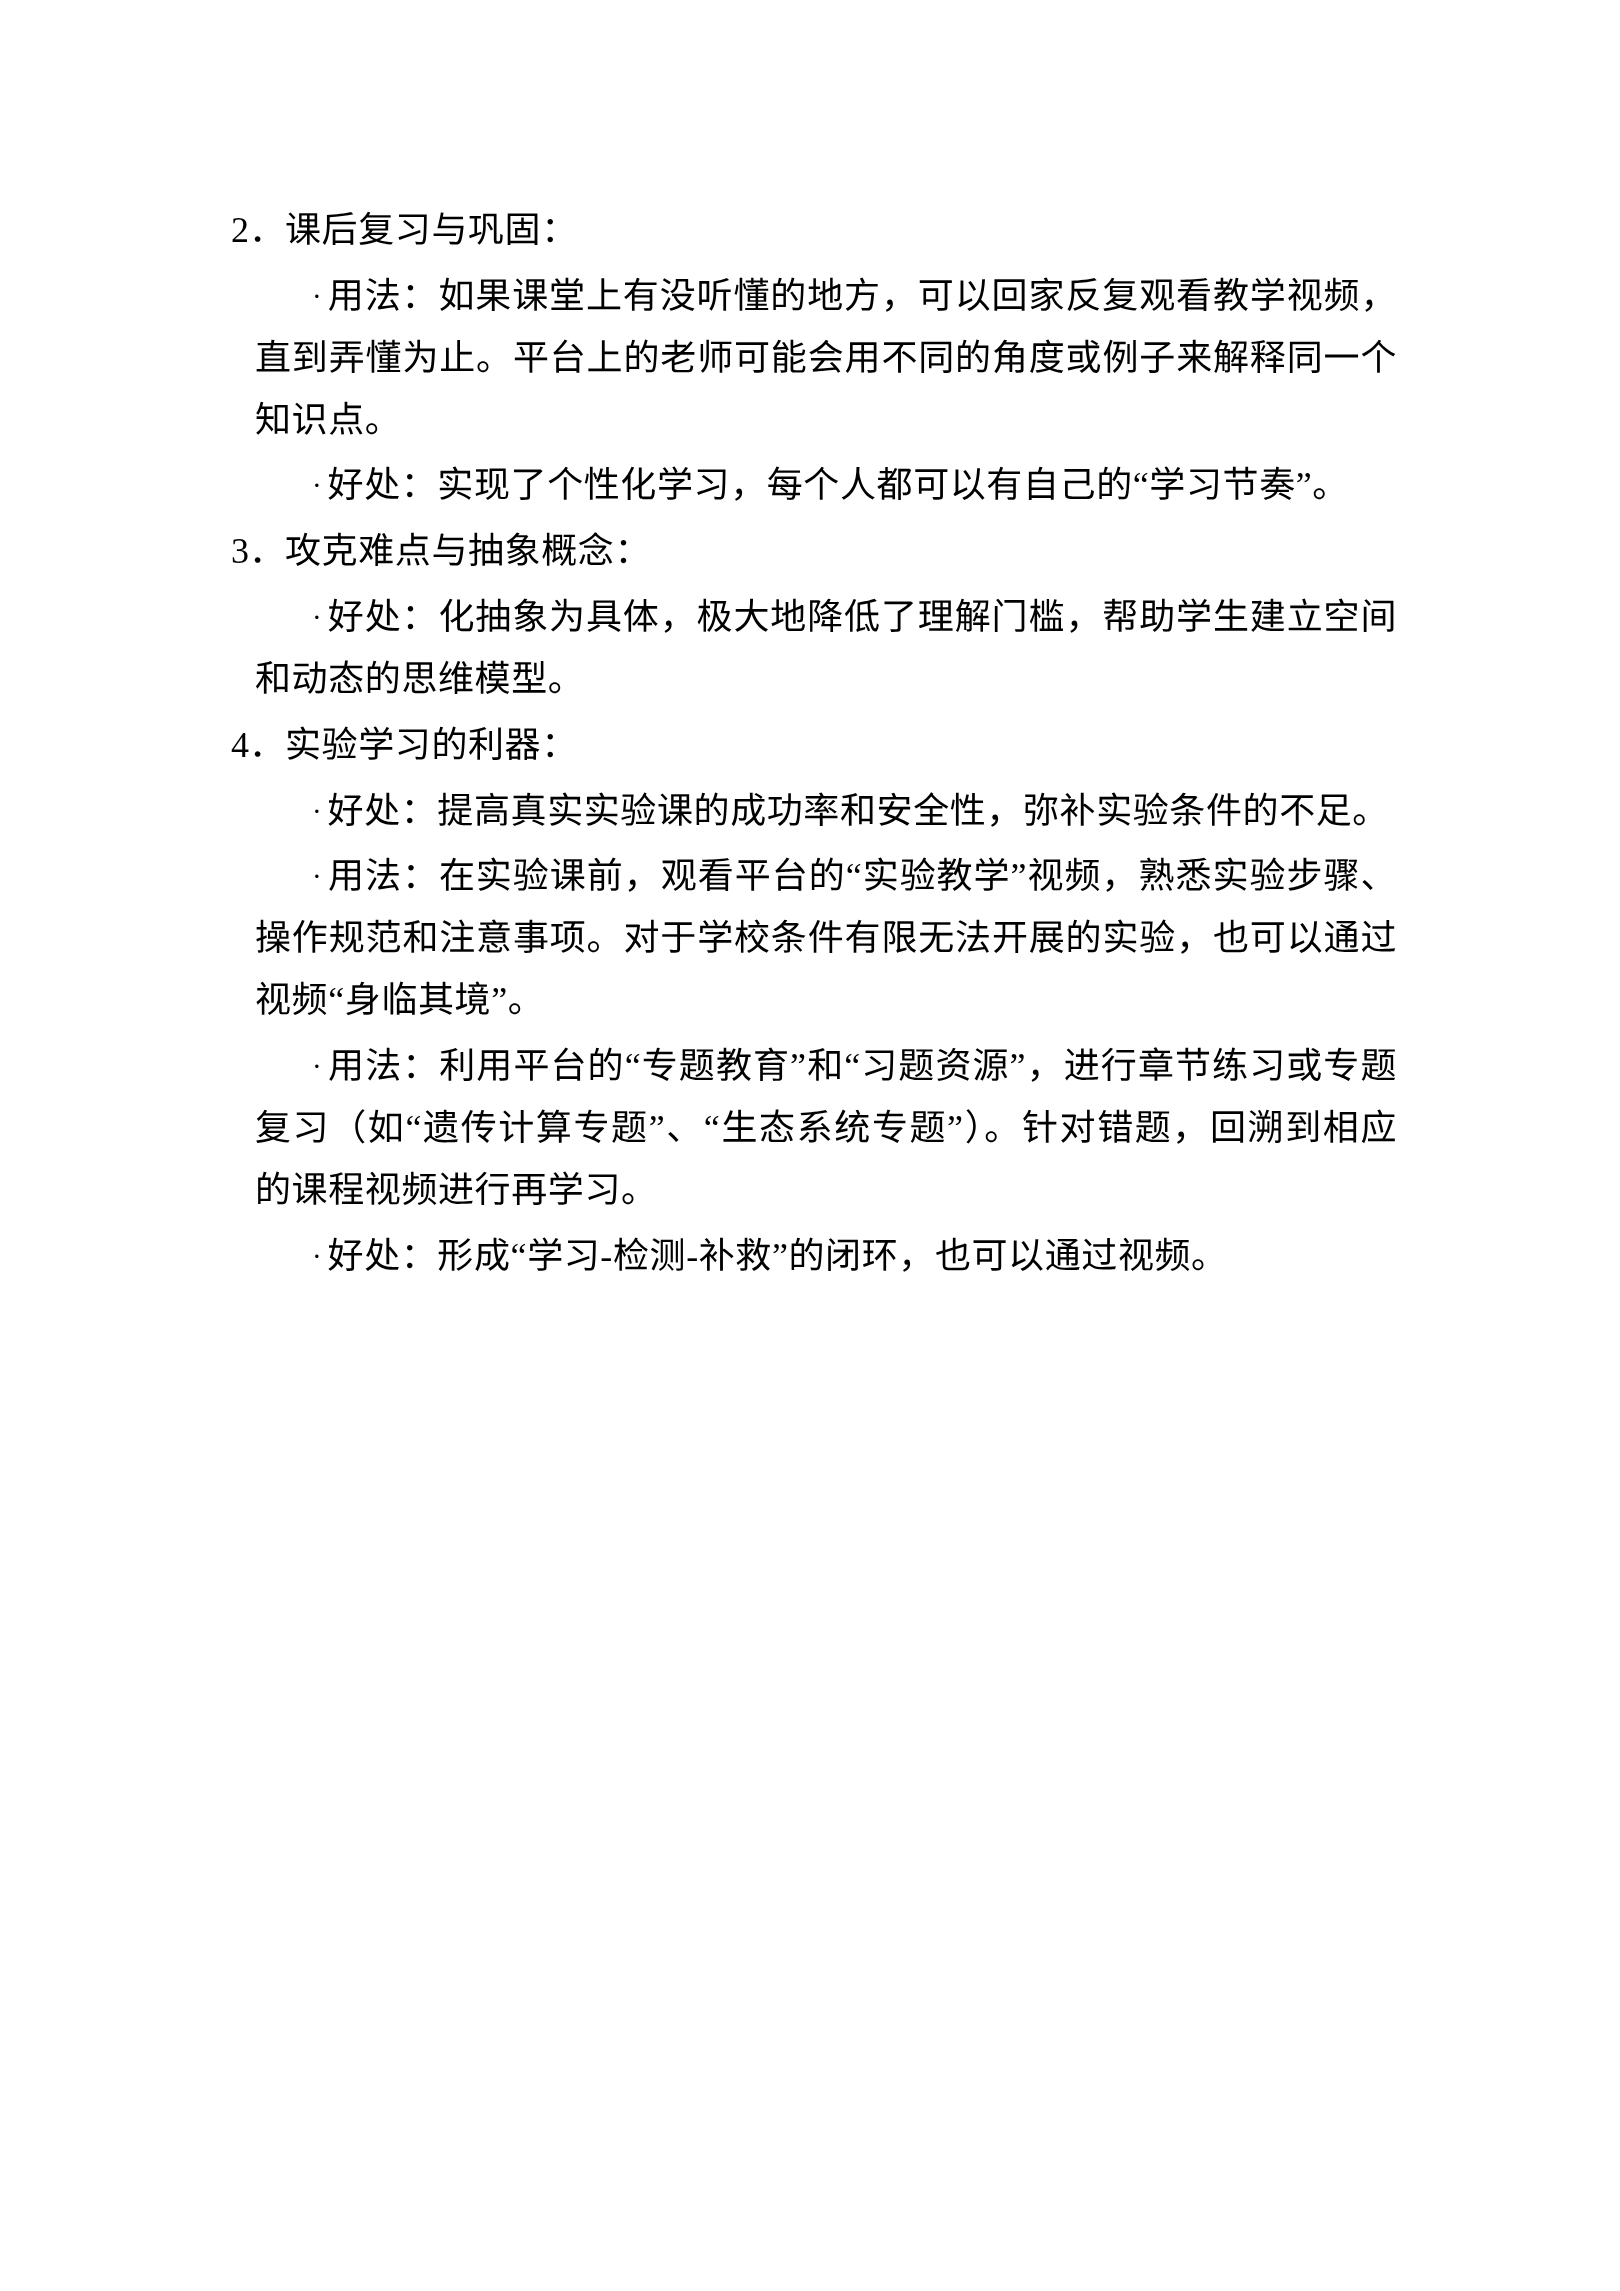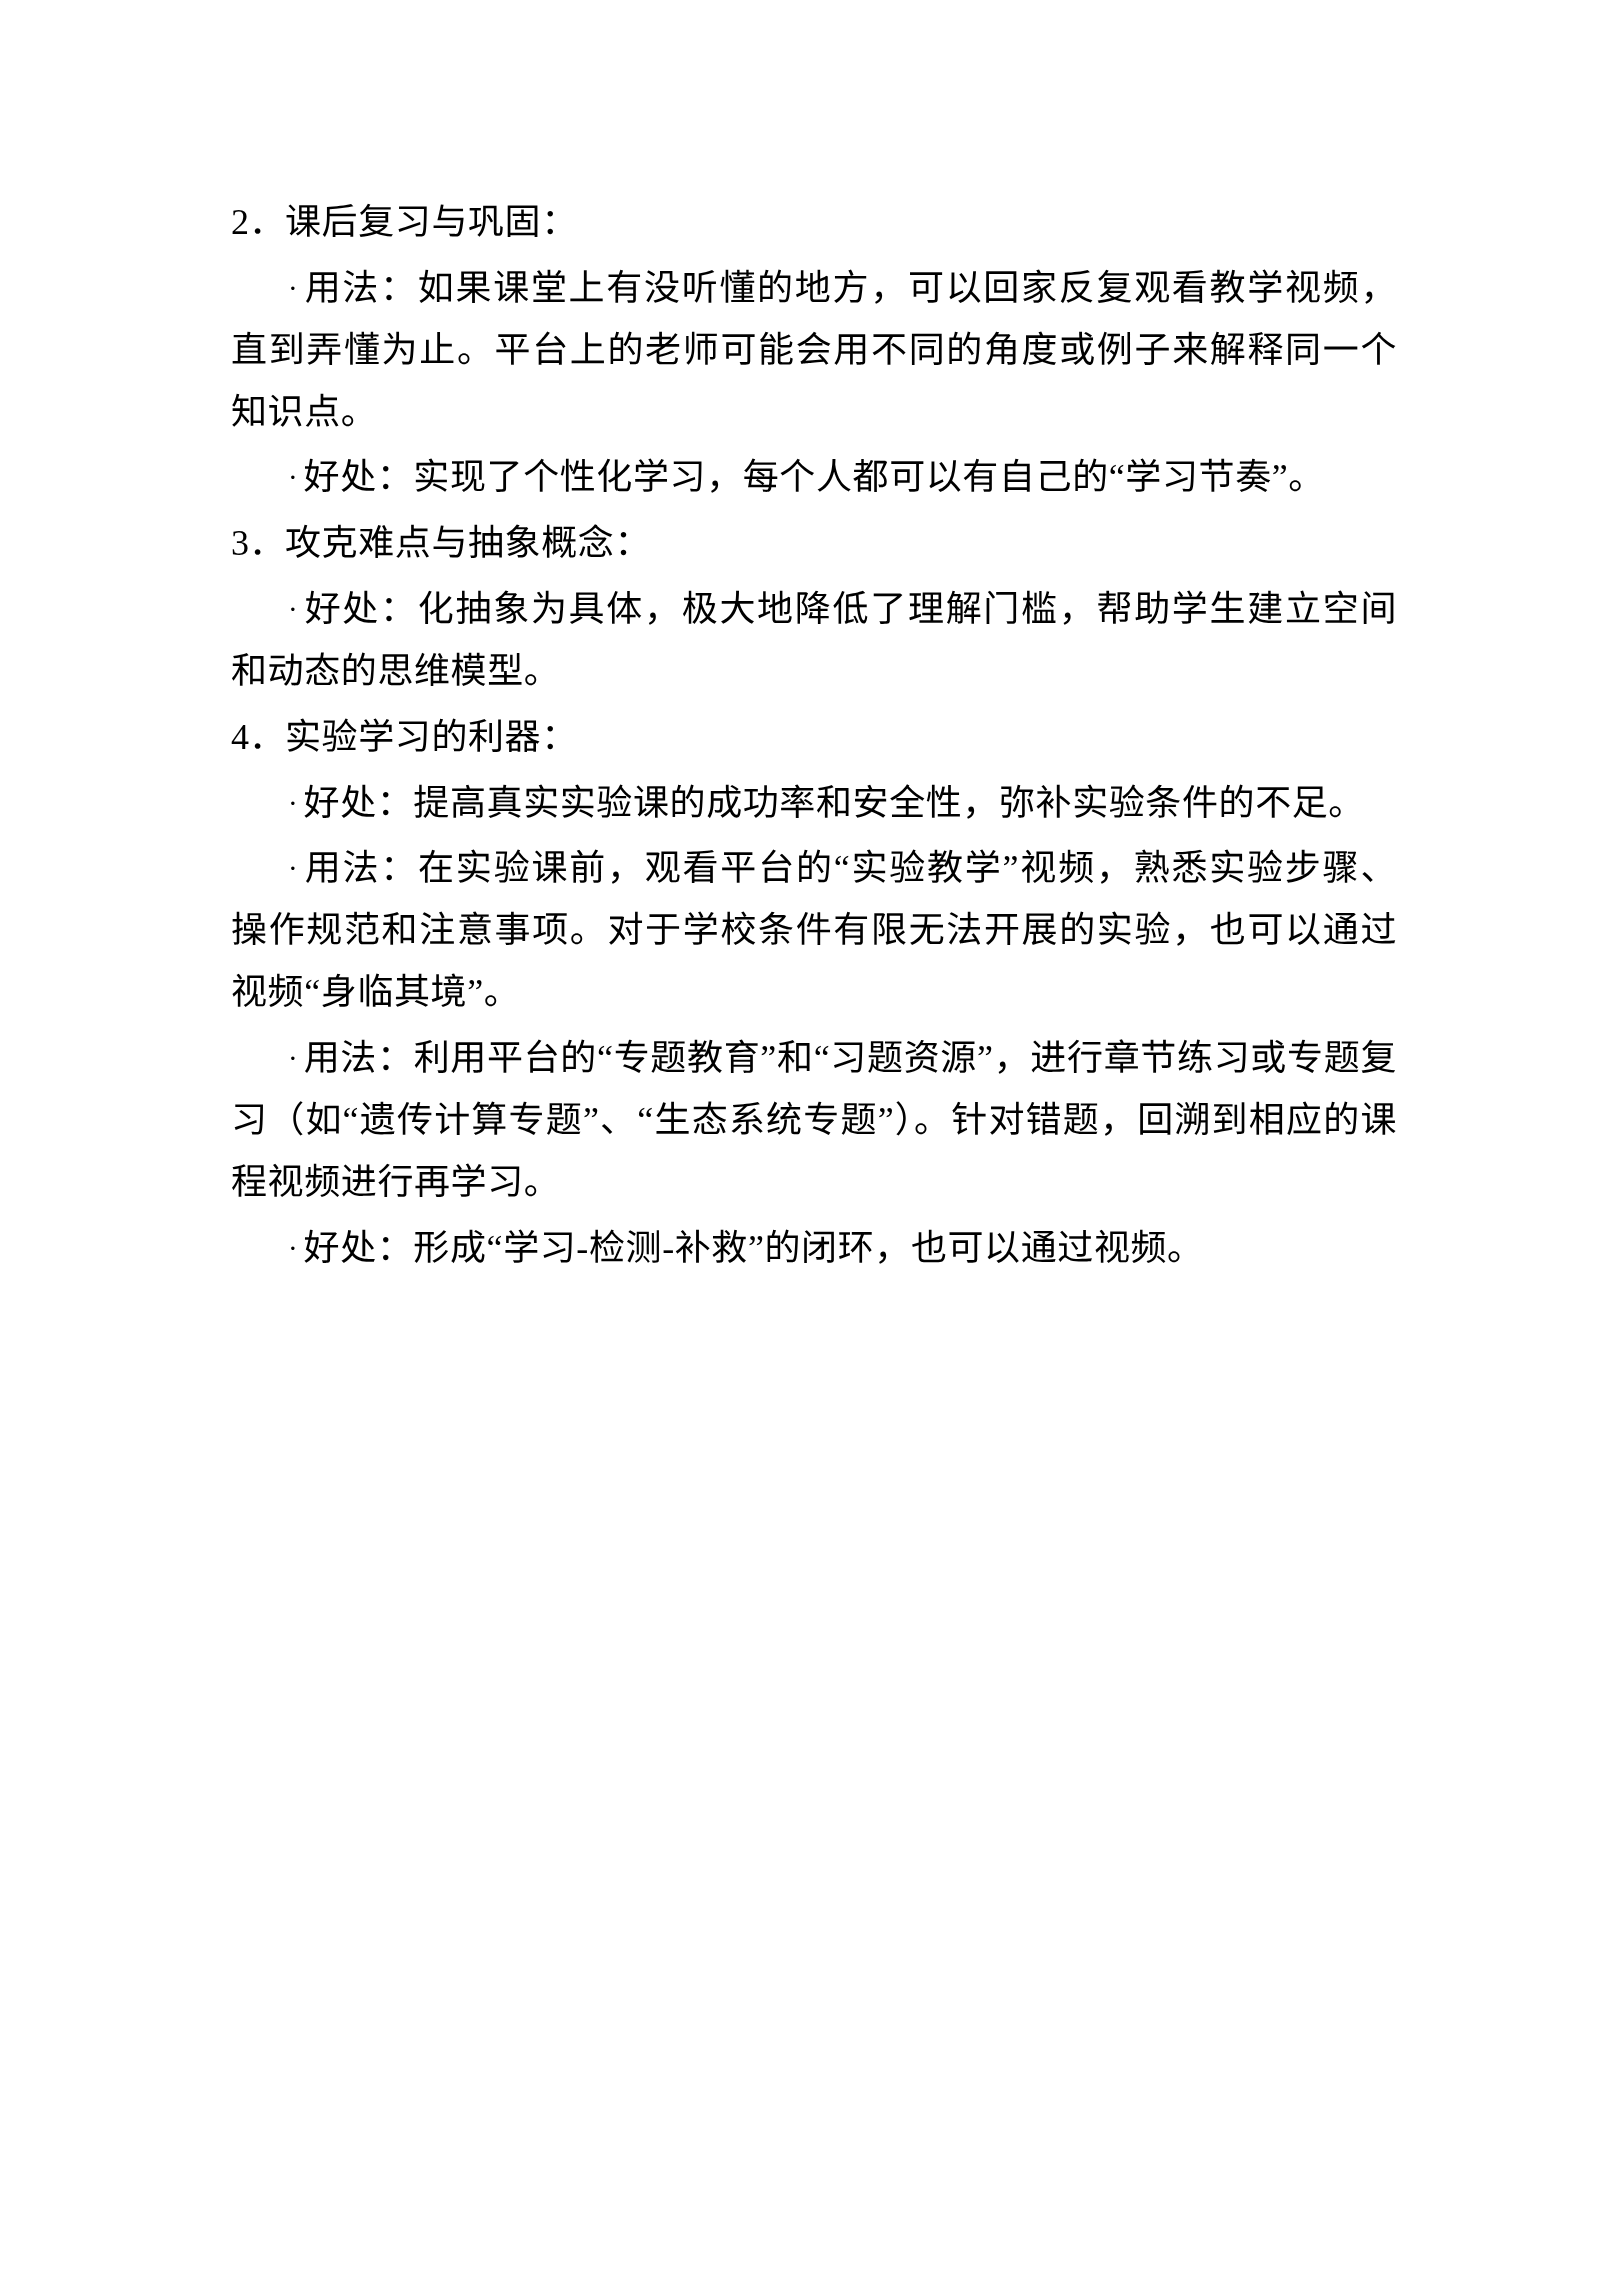--- a/index.html
+++ b/index.html
@@ -11,21 +11,21 @@
     position: relative;
     width: 1620px;
     height: 2292px;
     background: #ffffff;
     margin: 0 auto;
     overflow: hidden;
   }
   .content {
     position: absolute;
     left: 231px;
-    top: 192px;
+    top: 200px;
     width: 1166px;
   }
   .para {
     font-family: "Liberation Serif", "DejaVu Serif", serif;
     font-size: 36px;
     line-height: 1.72;
     color: #000000;
     text-align: justify;
     text-justify: inter-ideograph;
     margin: 0 0 3.9px 0;
@@ -33,20 +33,21 @@
   }
   .numbered {
     text-indent: 0;
     padding-left: 0;
   }
   .numbered .num {
     letter-spacing: 0;
   }
   .bulleted {
     text-indent: 57px;
+    margin-left: 24px;
   }
   .bulleted .dot {
     font-size: 29px;
     vertical-align: 2px;
     letter-spacing: 5.9px;
   }
   .latin {
     font-family: "Liberation Serif", "DejaVu Serif", serif;
   }
 </style>

